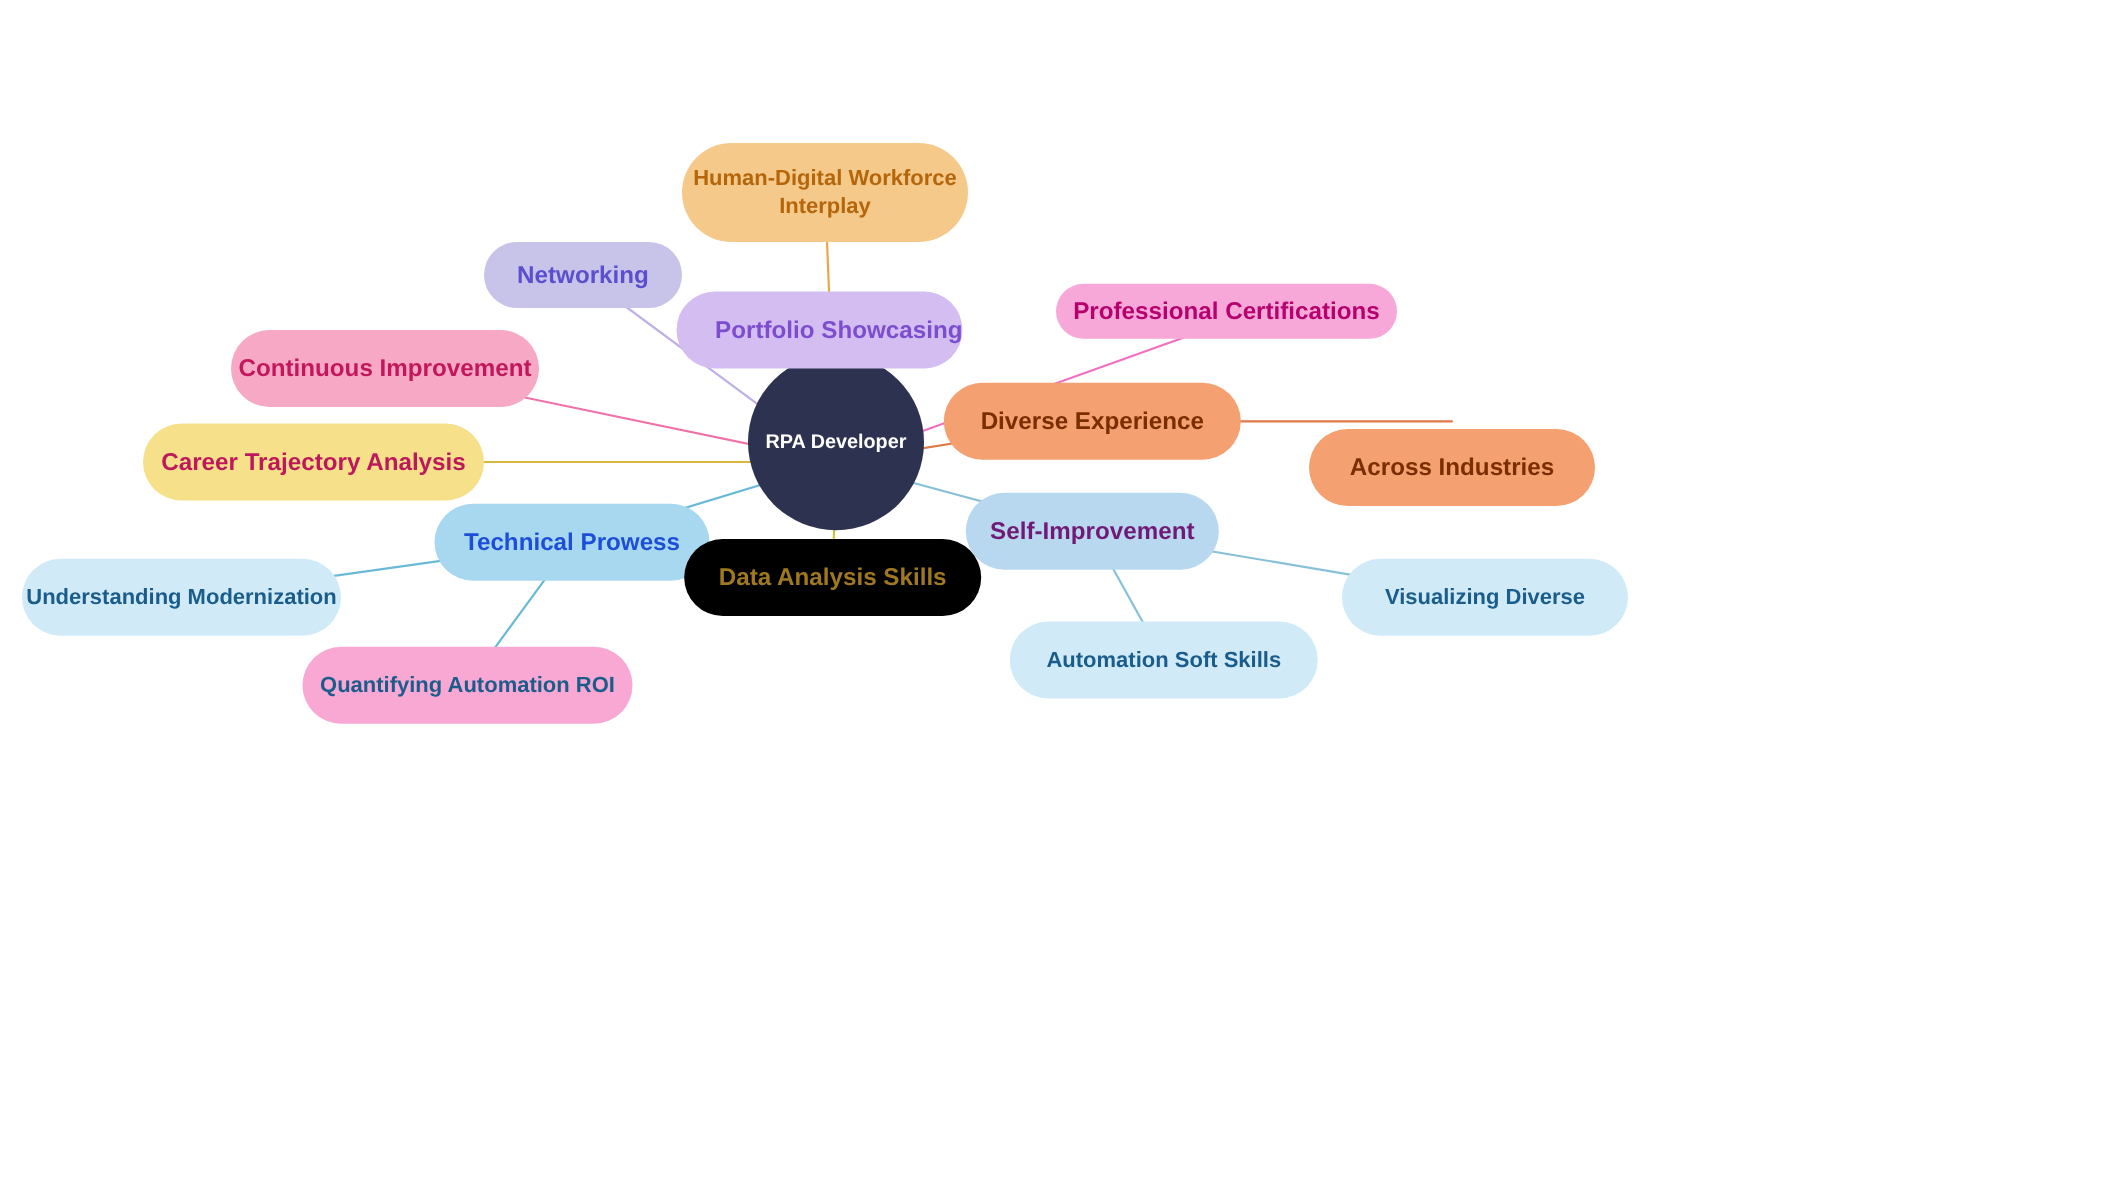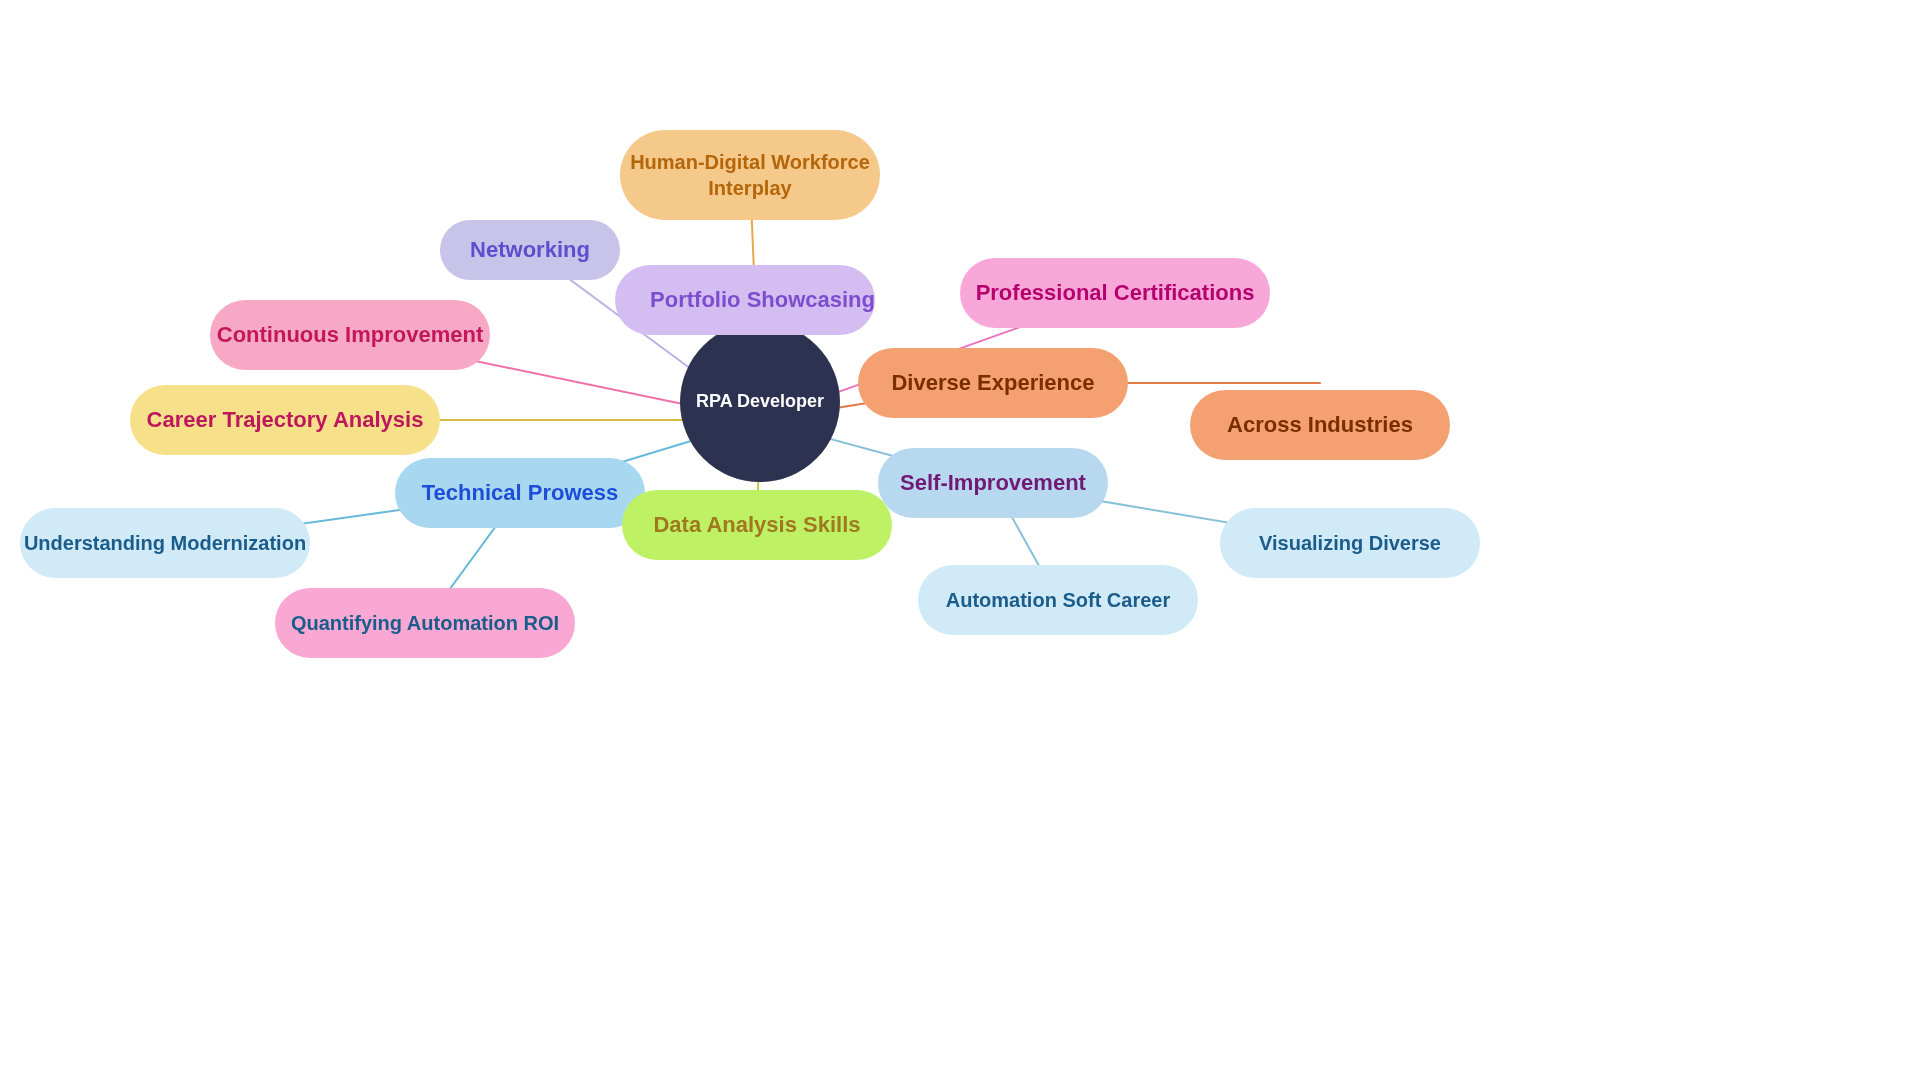--- a/index.html
+++ b/index.html
@@ -73,21 +73,21 @@
       font-size: 22px;
       width: 280px;
       height: 70px;
     }
     
     .node-professional {
       background: #f7a8d8;
       color: #b5006e;
       font-size: 22px;
       width: 310px;
-      height: 70px;
+      height: 50px;
     }
     
     .node-career {
       background: #f7e08a;
       color: #be185d;
       font-size: 22px;
       width: 310px;
       height: 70px;
     }
     
@@ -118,21 +118,21 @@
     
     .node-self {
       background: #b8d8f0;
       color: #701a75;
       font-size: 22px;
       width: 230px;
       height: 70px;
     }
     
     .node-data {
-      background: #bef264;
+      background: #000000;
       color: #a07820;
       font-size: 22px;
       width: 270px;
       height: 70px;
     }
     
     .node-understanding {
       background: #d0eaf8;
       color: #1a5c8a;
       font-size: 20px;
@@ -235,18 +235,18 @@
 
 <div class="node node-understanding" style="left:20px; top:508px;">
   <span>Understanding Modernization</span>
 </div>
 
 <div class="node node-quantifying" style="left:275px; top:588px;">
   <span>Quantifying Automation ROI</span>
 </div>
 
 <div class="node node-automation" style="left:918px; top:565px;">
-  <span>Automation Soft Career</span>
+  <span>Automation Soft Skills</span>
 </div>
 
 <div class="node node-visualizing" style="left:1220px; top:508px;">
   <span>Visualizing Diverse</span>
 </div>
 
 </body></html>

